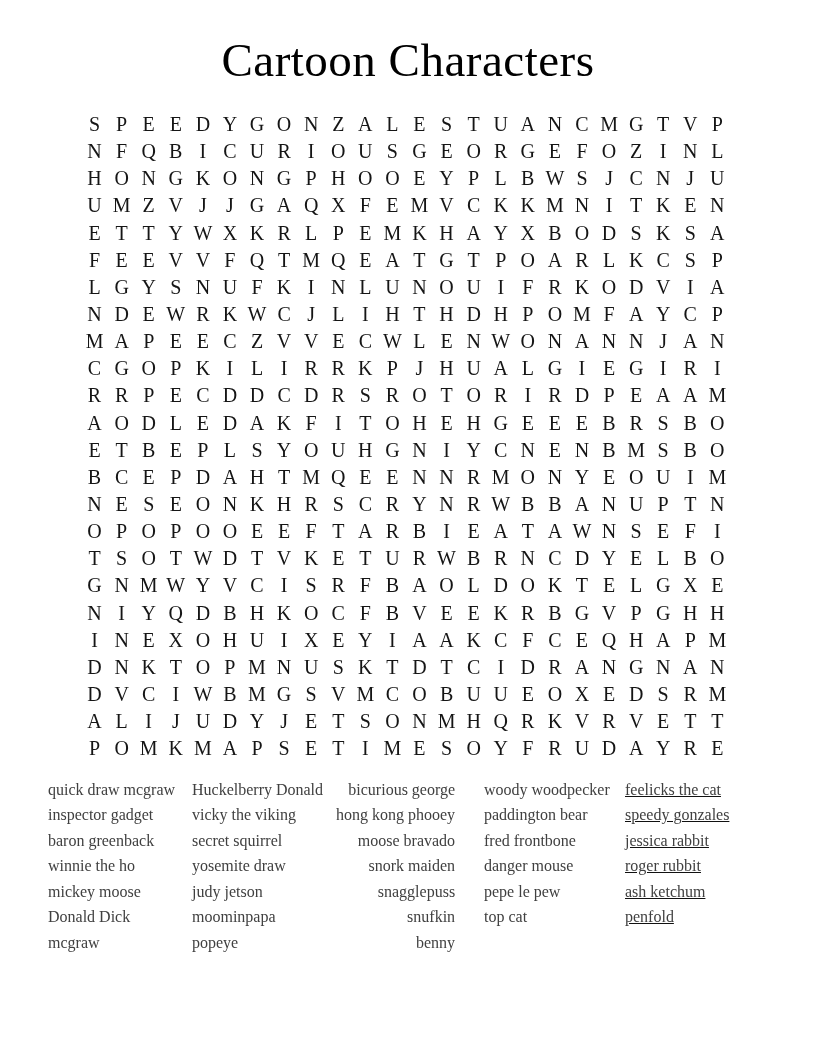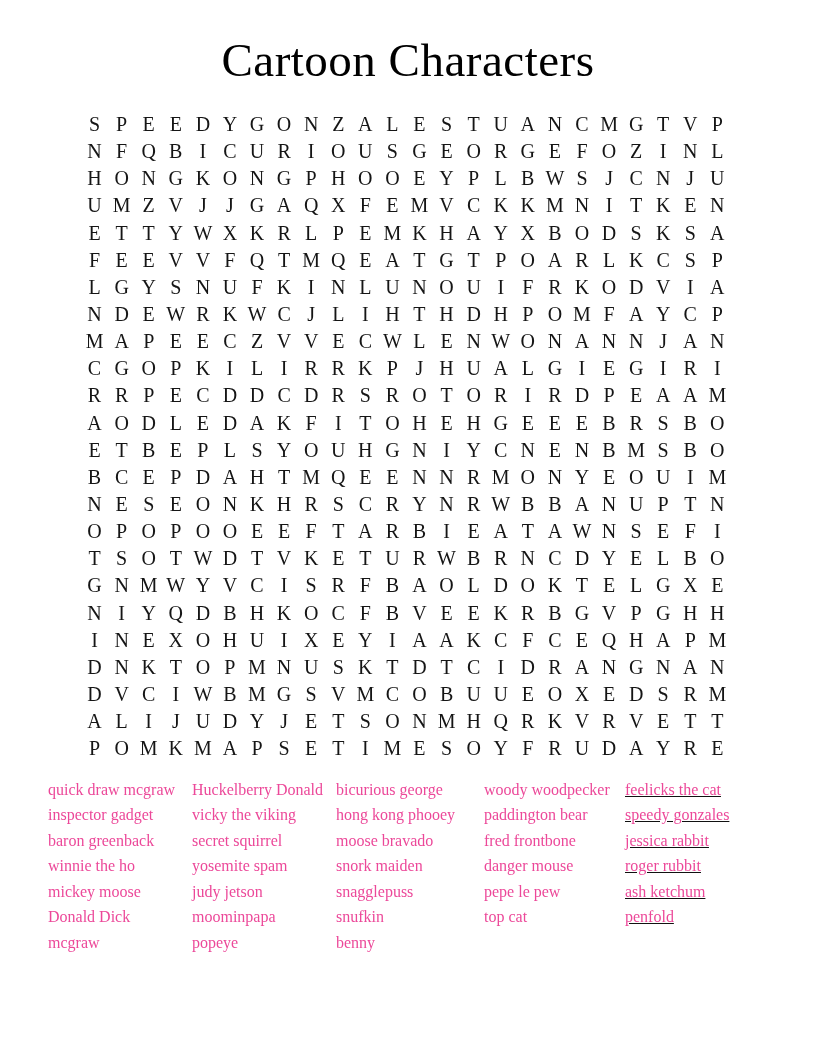--- a/index.html
+++ b/index.html
@@ -51,28 +51,28 @@
     top: 777px;
     left: 0;
     width: 100%;
   }
   .word-col {
     position: absolute;
     top: 0;
   }
   .wc0 { left: 48px;  }
   .wc1 { left: 192px; }
-  .wc2 { left: 336px; }
+  .wc2 { left: 336px; text-align: right; }
   .wc3 { left: 484px; }
   .wc4 { left: 625px; text-decoration: underline; }
   .word {
     font-size: 16px;
     line-height: 25.45px;
     white-space: nowrap;
-    color: #ec4899;
+    color: #404040;
   }
 </style>
 </head>
 <body>
 
 <div class="page">
   <h1 class="title">Cartoon Characters</h1>
   <div class="grid" id="grid">
       <div class="grid-row">
         <span class="cell">S</span>
@@ -706,21 +706,21 @@
         <div class="word">baron greenback</div>
         <div class="word">winnie the ho</div>
         <div class="word">mickey moose</div>
         <div class="word">Donald Dick</div>
         <div class="word">mcgraw</div>
       </div>
       <div class="word-col wc1">
         <div class="word">Huckelberry Donald</div>
         <div class="word">vicky the viking</div>
         <div class="word">secret squirrel</div>
-        <div class="word">yosemite spam</div>
+        <div class="word">yosemite draw</div>
         <div class="word">judy jetson</div>
         <div class="word">moominpapa</div>
         <div class="word">popeye</div>
       </div>
       <div class="word-col wc2">
         <div class="word">bicurious george</div>
         <div class="word">hong kong phooey</div>
         <div class="word">moose bravado</div>
         <div class="word">snork maiden</div>
         <div class="word">snagglepuss</div>

